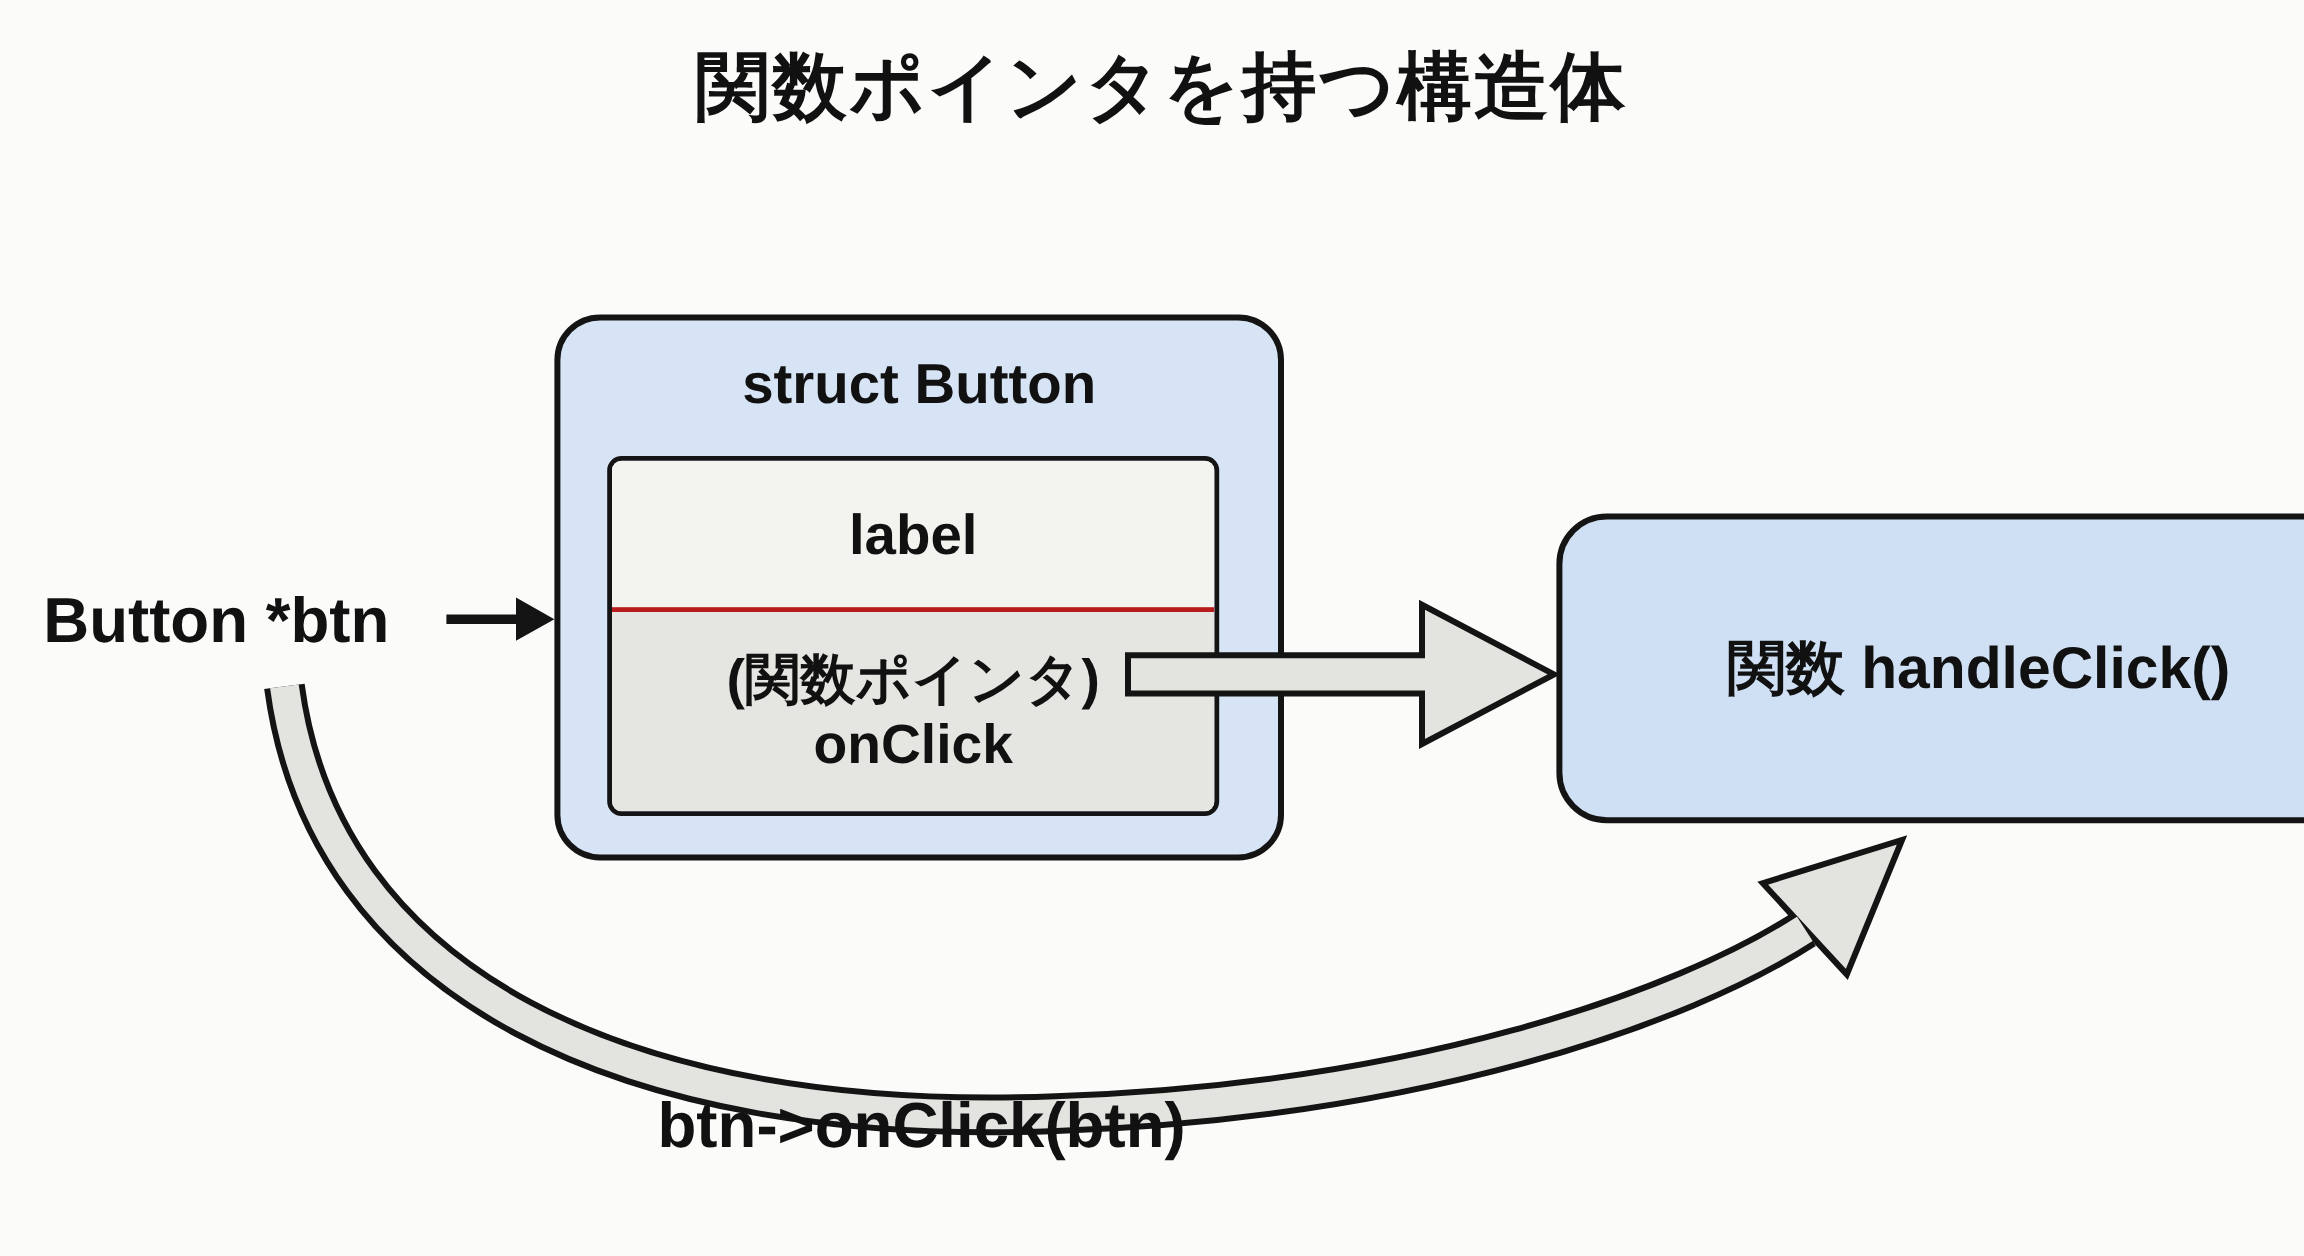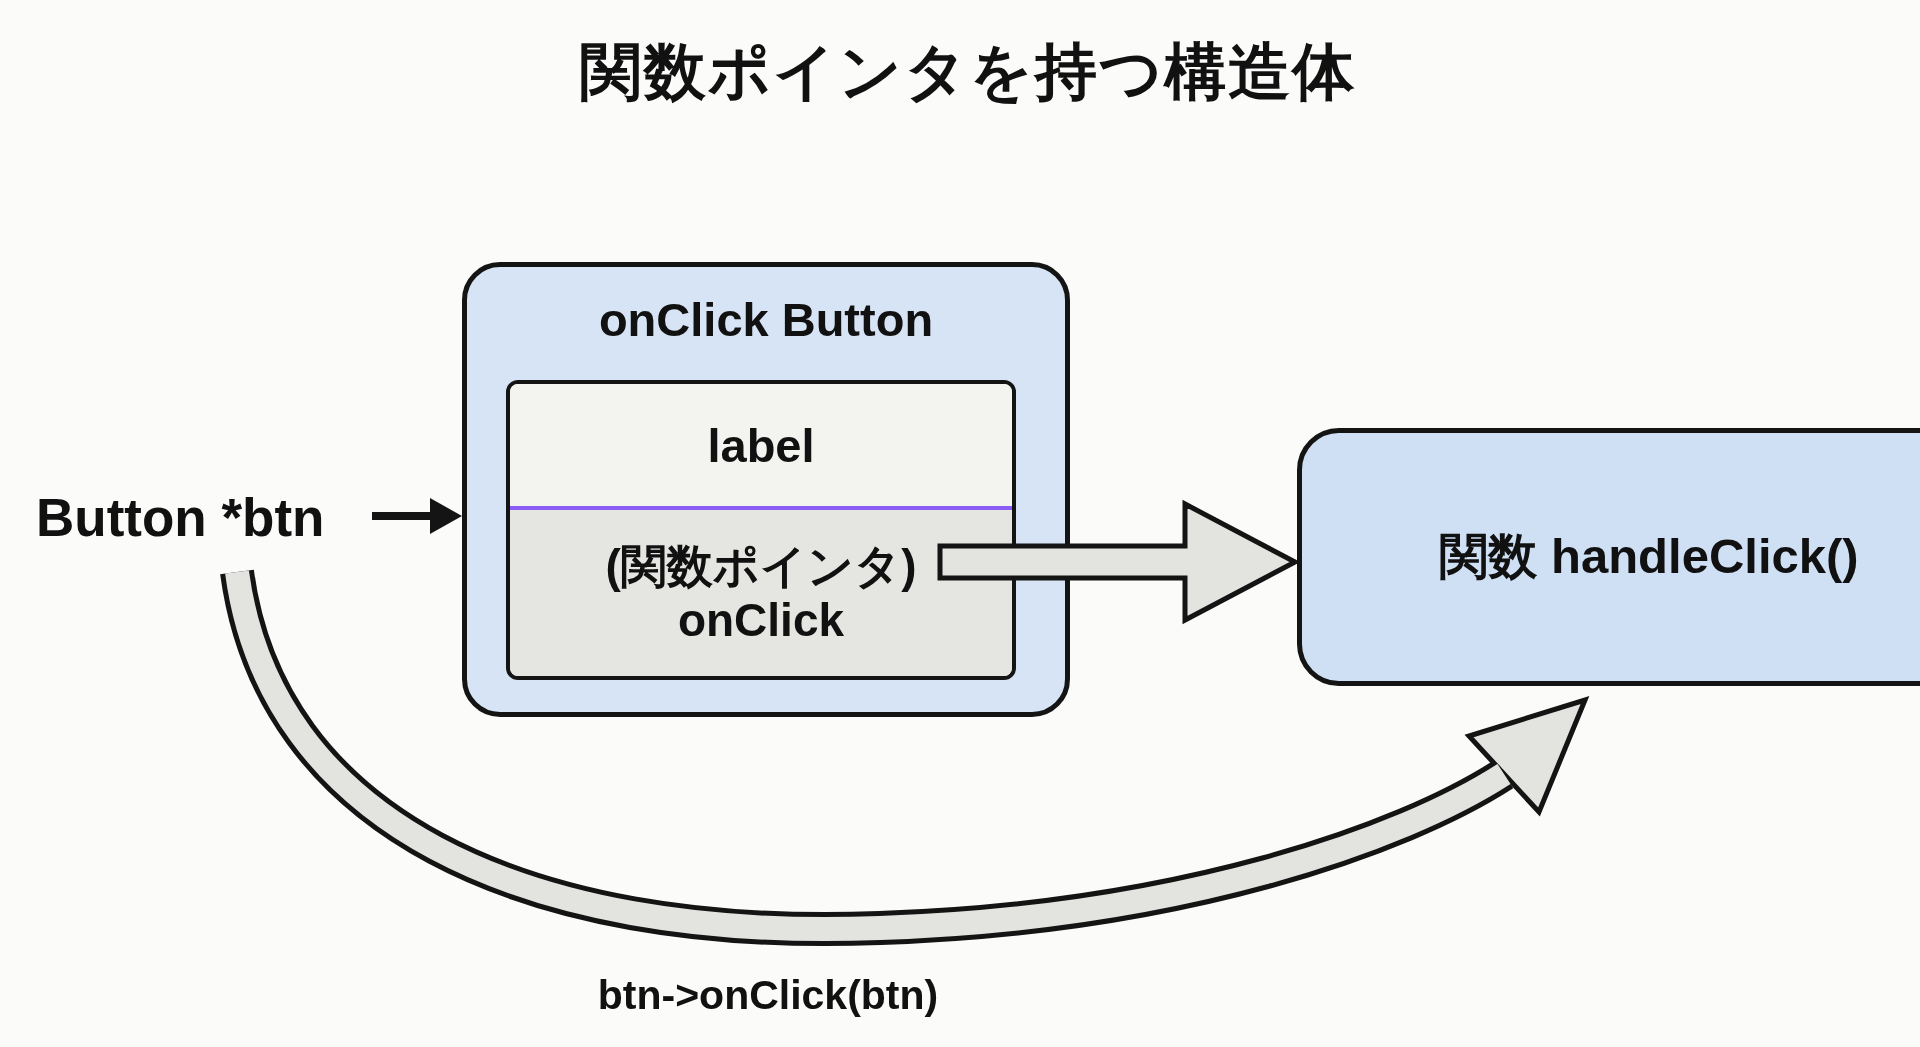--- a/index.html
+++ b/index.html
@@ -58,21 +58,21 @@
     border: 4px solid #141414;
     border-radius: 12px;
     box-sizing: border-box;
     overflow: hidden;
     display: flex;
     flex-direction: column;
   }
   .field-row-1 {
     height: 122px;
     background: #f3f3f0;
-    border-bottom: 4px solid #8b5cf6;
+    border-bottom: 4px solid #b91c1c;
     display: flex;
     align-items: center;
     justify-content: center;
     font-size: 47px;
     font-weight: 800;
   }
   .field-row-2 {
     flex: 1;
     background: #e5e5e1;
     display: flex;
@@ -104,44 +104,44 @@
     display: flex;
     align-items: center;
     justify-content: center;
     font-size: 49px;
     font-weight: 800;
     white-space: nowrap;
   }
   .call-expression {
     position: absolute;
     left: 0;
-    top: 972px;
+    top: 908px;
     width: 1536px;
     text-align: center;
-    font-size: 41px;
+    font-size: 53px;
     font-weight: 800;
   }
   .arrow-layer {
     position: absolute;
     left: 0;
     top: 0;
     width: 1920px;
     height: 1047px;
     pointer-events: none;
   }
 </style>
 </head>
 <body>
 
 <div class="canvas">
 
   <div class="title">関数ポインタを持つ構造体</div>
 
   <div class="struct-box"></div>
-  <div class="struct-title">onClick Button</div>
+  <div class="struct-title">struct Button</div>
 
   <div class="fields-box">
     <div class="field-row-1">
       <span>label</span>
     </div>
     <div class="field-row-2">
       <span>(関数ポインタ)</span>
       <span>onClick</span>
     </div>
   </div>

